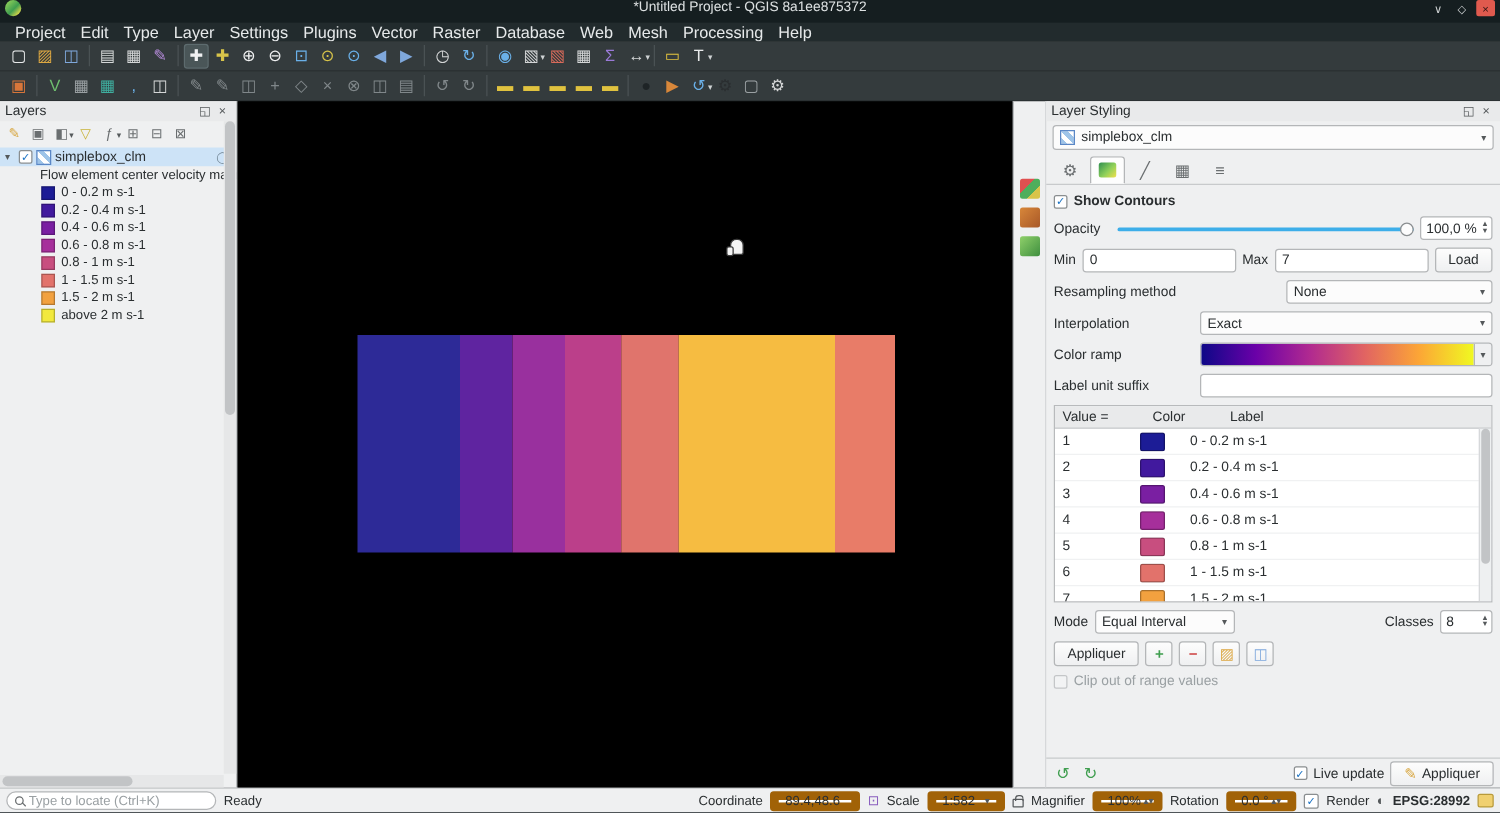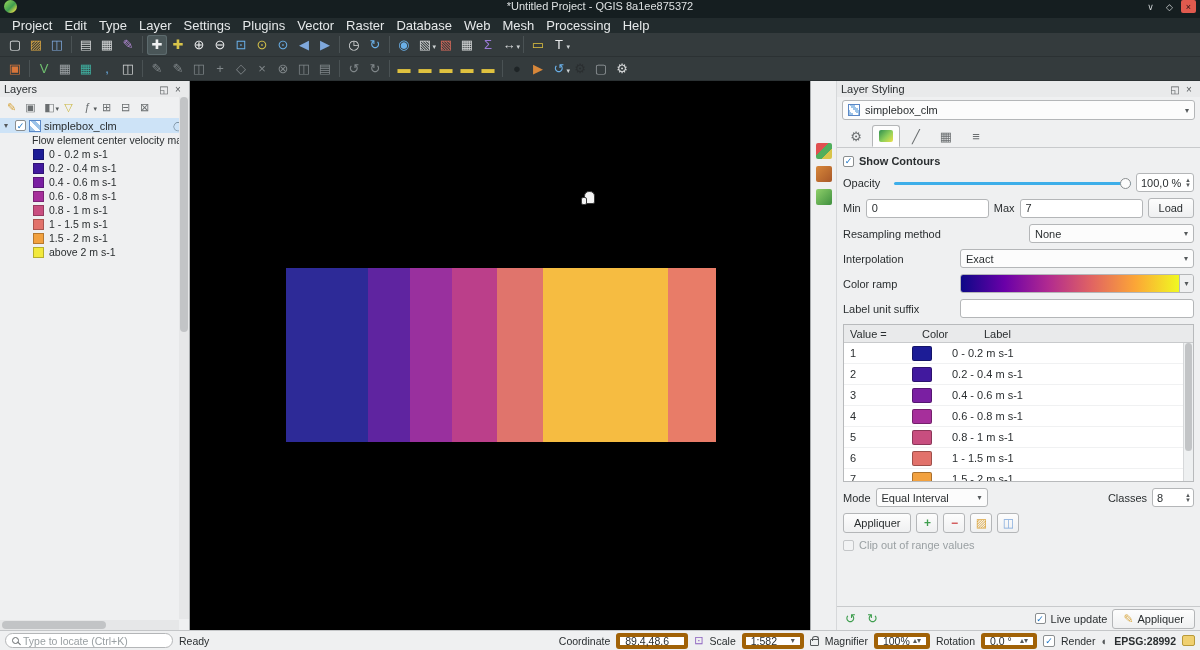--- a/index.html
+++ b/index.html
@@ -113,21 +113,21 @@
   .panel-bottom { margin-top:auto; border-top:1px solid #c8cacc; height:24px; display:flex; align-items:center; gap:5px; padding:0 5px; }
   .pb-icon { font-size:13px; color:#3f9e4f; width:17px; text-align:center; }
   .apply-btn { gap:4px; }
   .pencil { color:#d8a742; font-size:12px; }
 
   
   .statusbar { height:20px; background:#eff0f1; border-top:1px solid #c4c6c8; display:flex; align-items:center; gap:6px; padding:0 5px; font-size:10.5px; flex:0 0 auto; }
   .locate { width:168px; height:15px; border:1px solid #b4b6b8; border-radius:8px; background:#fff; display:flex; align-items:center; gap:4px; padding:0 6px; color:#9aa0a3; }
   .mag { width:7px; height:7px; border:1.4px solid #6a6e70; border-radius:50%; position:relative; flex:0 0 auto; }
   .mag:after { content:""; position:absolute; width:4px; height:1.4px; background:#6a6e70; transform:rotate(45deg); right:-3px; bottom:-1px; }
-  .sb-box { background:#fff; border:4px solid #a16207; border-radius:3px; height:16px; display:flex; align-items:center; padding:0 5px;text-align:right; }
+  .sb-box { background:#fff; border:7px solid #a16207; border-radius:3px; height:16px; display:flex; align-items:center; padding:0 5px;text-align:right; }
   .sb-combo { gap:4px; }
   .sb-spin { gap:2px; }
   .sb-icon { font-size:11px; color:#55595b; }
   .msg-icon { width:13px; height:11px; background:#f0d070; border:1px solid #b89a3a; border-radius:2px; }
   .lock-icon { width:9px; height:7px; border:1px solid #55595b; border-radius:1px; position:relative; margin-top:3px; }
   .lock-icon:before { content:""; position:absolute; top:-4px; left:1px; width:5px; height:4px; border:1px solid #55595b; border-bottom:none; border-radius:3px 3px 0 0; }
 </style>
 </head>
 <body>
 

